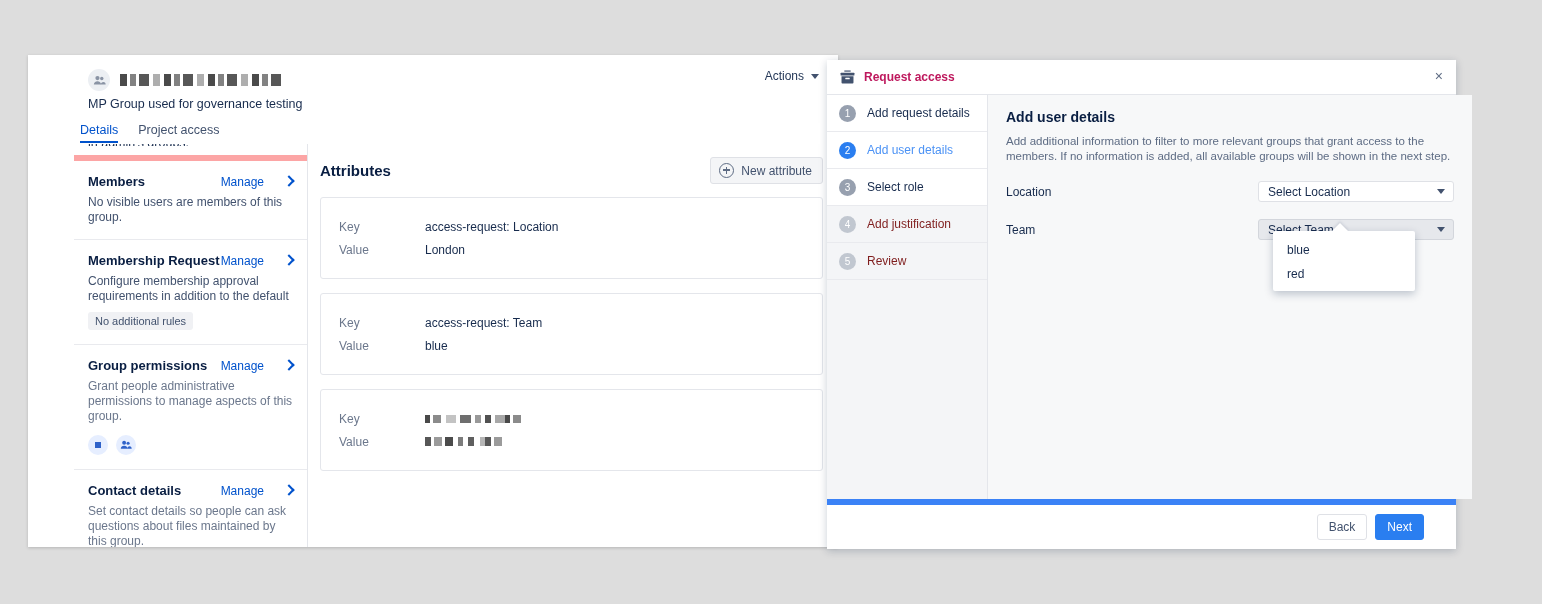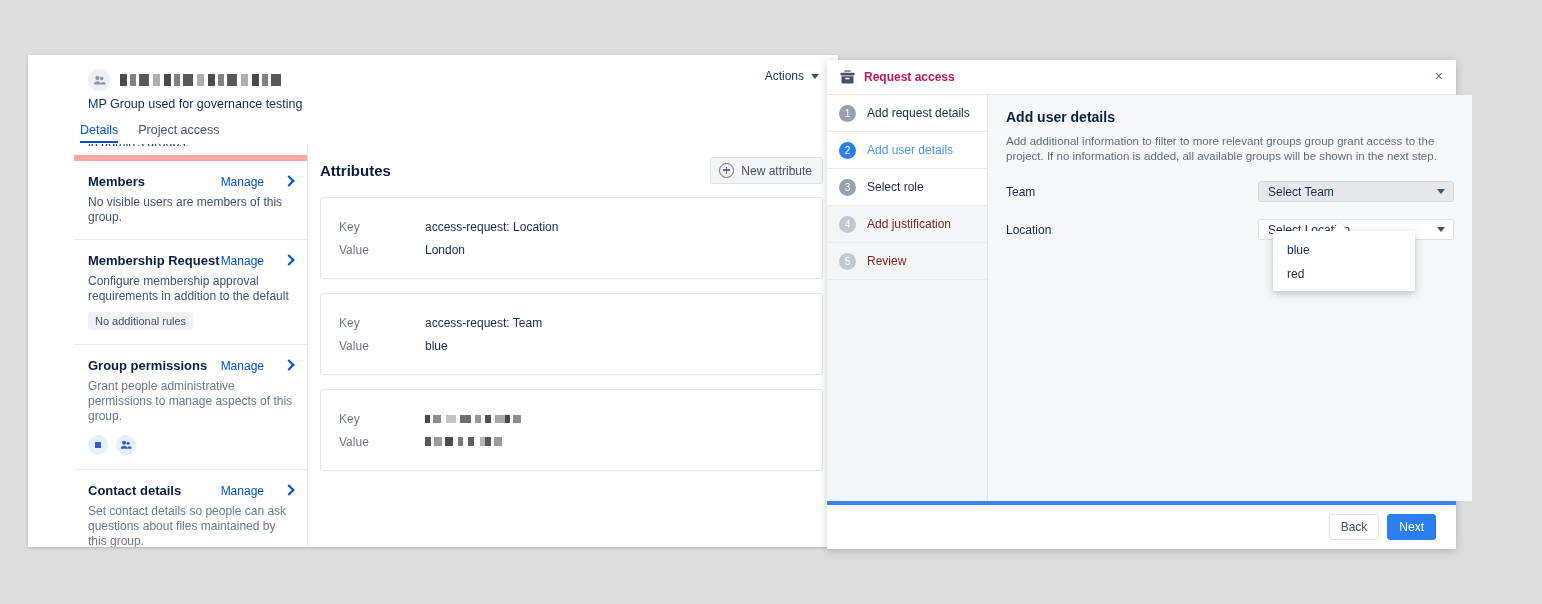--- a/index.html
+++ b/index.html
@@ -305,24 +305,24 @@
   .dd-item {
     font-size: 12px; color: #172b4d;
     padding: 0 14px; height: 24px;
     display: flex; align-items: center;
     cursor: pointer;
   }
   .dd-item:first-of-type { margin-top: 7px; }
 
   .dlg-footer {
     height: 44px; flex: 0 0 44px;
-    border-top: 4px solid #3b82f6;
+    border-top: 6px solid #3b82f6;
     background: #ffffff;
     display: flex; align-items: center; justify-content: flex-end;
-    gap: 8px; padding-right: 20px;
+    gap: 8px; padding-right: 32px;
   }
   .btn {
     font-size: 12px; border-radius: 3px; cursor: pointer;
     padding: 5px 11px; box-sizing: border-box;
   }
   .btn-back { background: #ffffff; border: 1px solid #dfe1e6; color: #42526e; }
   .btn-next { background: #2a7ef0; border: 1px solid #2a7ef0; color: #ffffff; }
 </style>
 </head>
 <body>
@@ -500,37 +500,37 @@
           <span class="step-label">Add justification</span>
         </div>
         <div class="step dim">
           <span class="step-num">5</span>
           <span class="step-label">Review</span>
         </div>
       </div>
 
       <div class="pane">
         <div class="pane-title">Add user details</div>
-        <div class="pane-desc">Add additional information to filter to more relevant groups group grant access to the project. If no information is added, all available groups will be shown in the next step.</div>
+        <div class="pane-desc">Add additional information to filter to more relevant groups that grant access to the members. If no information is added, all available groups will be shown in the next step.</div>
+
+        <div class="field-row">
+          <span class="field-label">Location</span>
+          <div class="select-box">
+            <span>Select Location</span>
+            <span class="sel-caret"></span>
+          </div>
+        </div>
 
         <div class="field-row">
           <span class="field-label">Team</span>
           <div class="select-box active">
             <span>Select Team</span>
             <span class="sel-caret"></span>
           </div>
         </div>
-
-        <div class="field-row">
-          <span class="field-label">Location</span>
-          <div class="select-box">
-            <span>Select Location</span>
-            <span class="sel-caret"></span>
-          </div>
-        </div>
       </div>
     </div>
 
     <div class="dlg-footer">
       <div class="btn btn-back">Back</div>
       <div class="btn btn-next">Next</div>
     </div>
   </div>
 
   <div class="dropdown">

